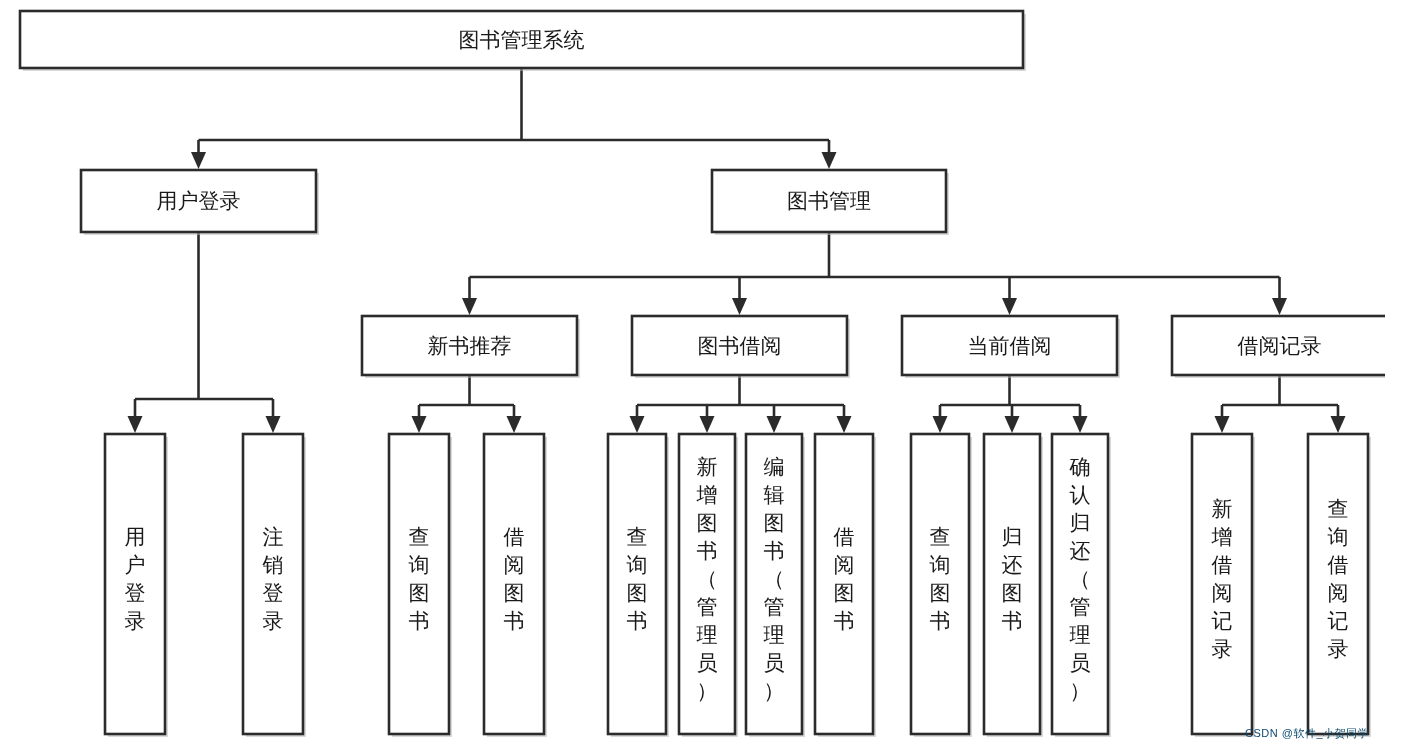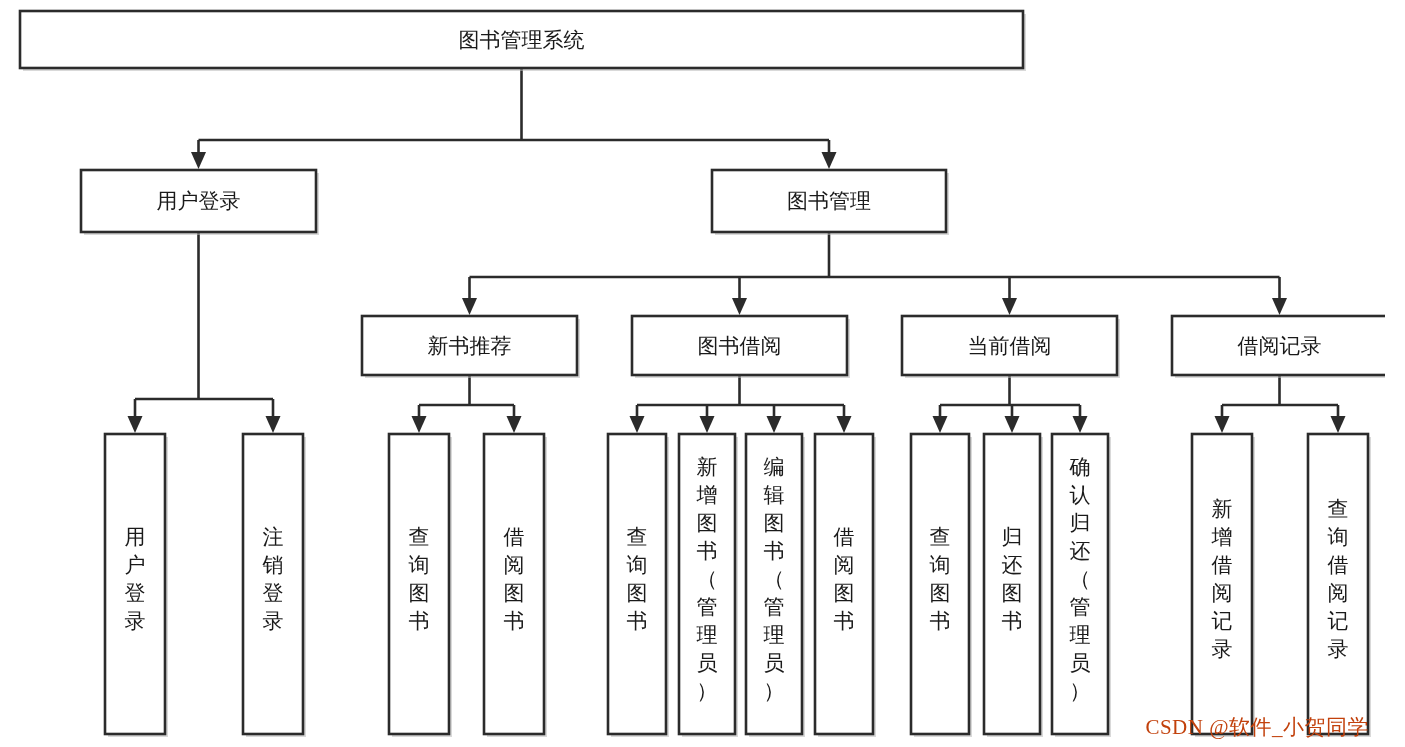--- a/index.html
+++ b/index.html
@@ -52,23 +52,23 @@
   .node-label-vertical {
     font-family: "DejaVu Sans", "Liberation Sans", sans-serif;
     fill: #1a1a1a;
     font-size: 21px;
     text-anchor: middle;
   }
   .watermark {
     position: absolute;
     right: 16px;
     bottom: 6px;
-    font-family: Liberation Serif, serif;
-    font-size: 21px;
-    color: #c2410c;
+    font-family: Liberation Sans, sans-serif;
+    font-size: 11px;
+    color: #0c4a6e;
     letter-spacing: 0.5px;
     white-space: nowrap;
     pointer-events: none;
   }
 </style>
 </head>
 <body>
 
 <div id="stage">
 

